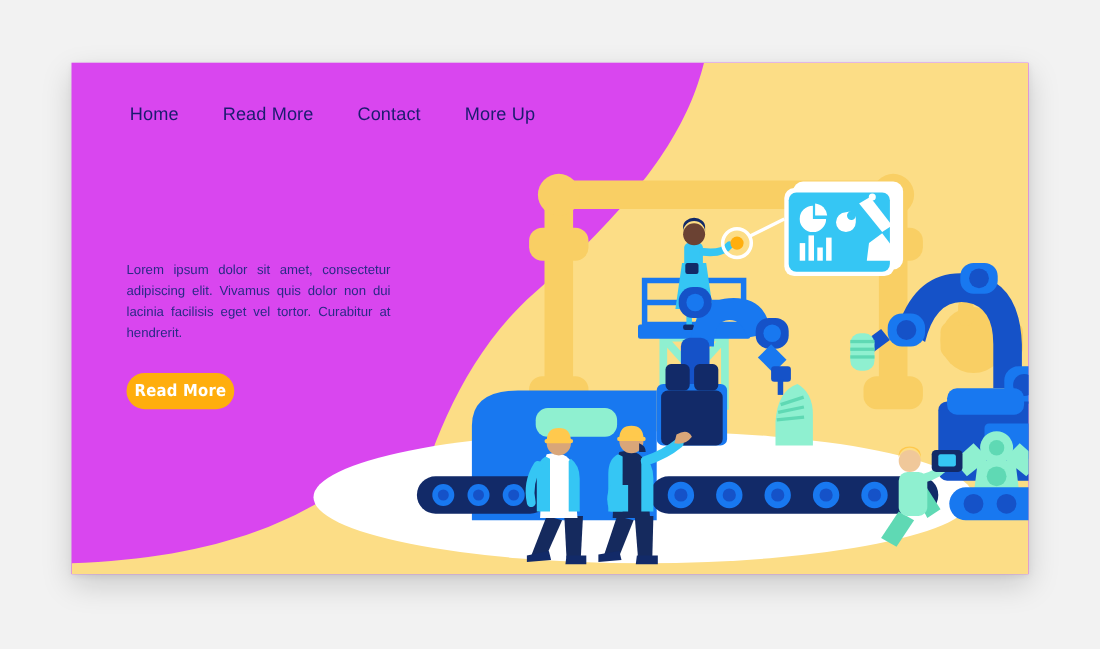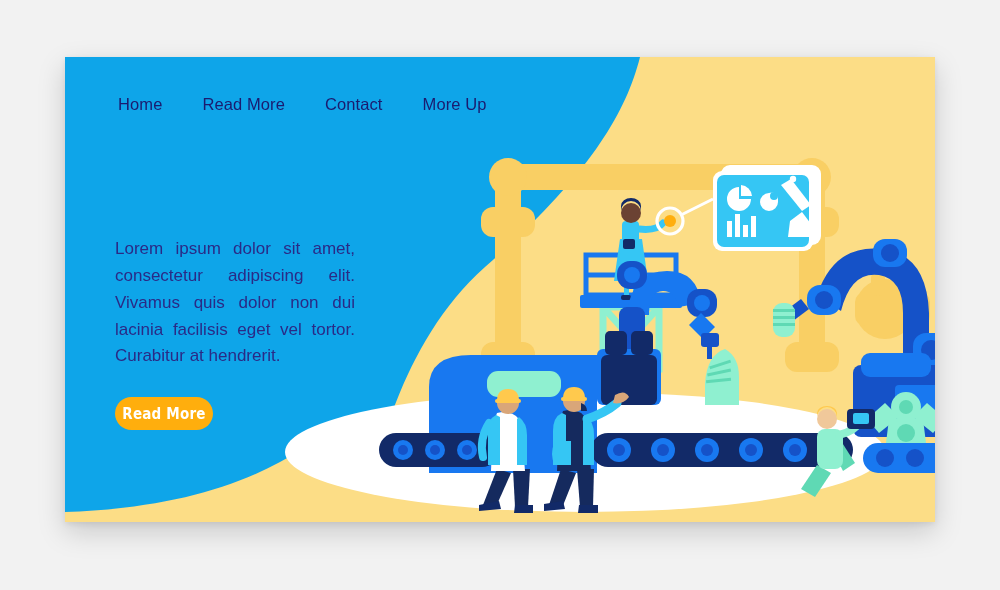--- a/index.html
+++ b/index.html
@@ -6,21 +6,21 @@
   body{
     width:1000px;height:590px;overflow:hidden;
     background:#f2f2f2;
     font-family:"Liberation Sans", sans-serif;
   }
   #stage{position:relative;width:1000px;height:590px;}
 
   
   .card{
     position:absolute;left:65px;top:57px;width:870px;height:465px;
-    background:#0ea5e9;overflow:hidden;
+    background:#d946ef;overflow:hidden;
     box-shadow:0 10px 26px rgba(0,0,0,.17), 0 2px 6px rgba(0,0,0,.08);
   }
 
   
   .yellow-layer{position:absolute;inset:0;overflow:hidden;pointer-events:none;}
   .yellow-layer svg{position:absolute;left:0;top:0;}
 
   
   .nav{position:absolute;left:53px;top:38px;display:flex;gap:0;z-index:6;}
   .nav a{
@@ -33,21 +33,21 @@
   
   .hero{position:absolute;left:50px;top:135px;width:360px;z-index:6;}
   .hero h1{
     margin:0;color:#1b1b6f;
     font-family:"DejaVu Sans Condensed","Liberation Sans Narrow","Liberation Sans",sans-serif;
     font-weight:700;font-size:41px;line-height:1.03;letter-spacing:-.2px;
   }
   .hero h1 .l2{display:block;}
   .hero p{
     margin:44px 0 0 0;width:240px;color:#2a2a86;
-    font-size:17px;line-height:1.58;text-align:justify;
+    font-size:12px;line-height:1.58;text-align:justify;
   }
   .btn{
     display:inline-flex;align-items:center;justify-content:center;
     margin-top:27px;width:98px;height:33px;border:0;border-radius:17px;
     background:#ffae0d;color:#ffffff;cursor:pointer;
     font-family:"DejaVu Sans Condensed","Liberation Sans Narrow","Liberation Sans",sans-serif;
     font-weight:700;font-size:15px;letter-spacing:.2px;
   }
 
   

